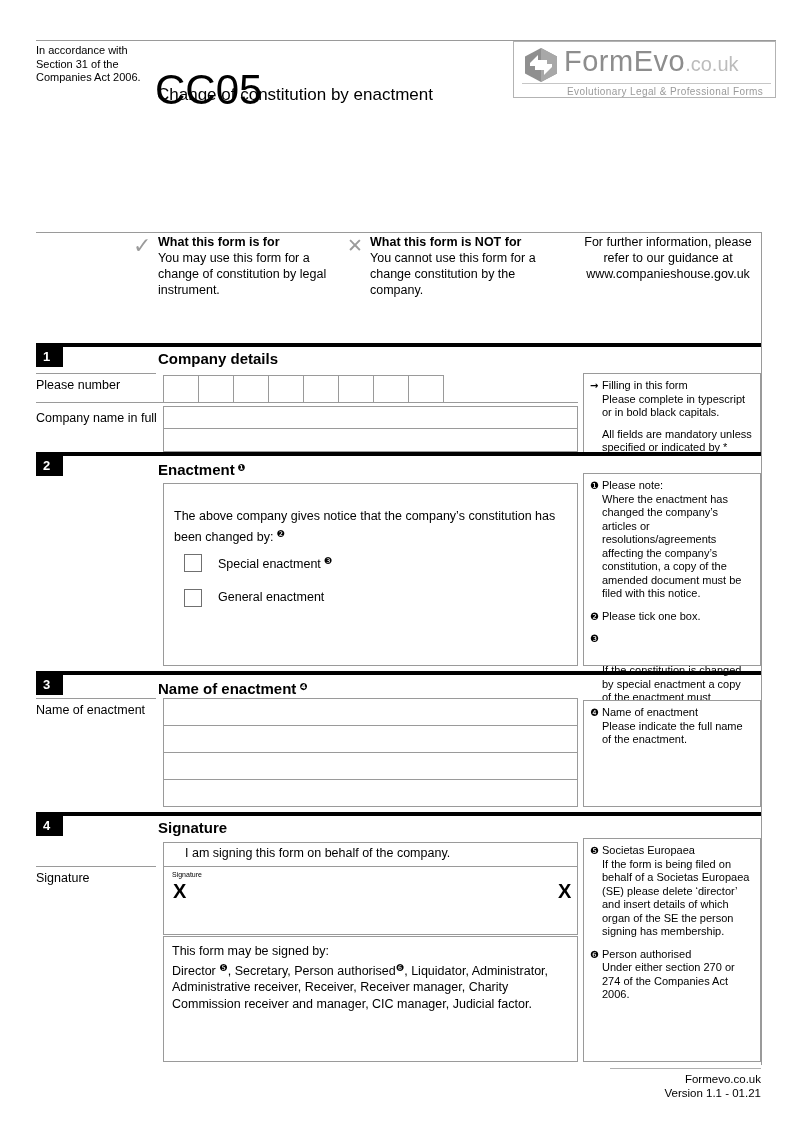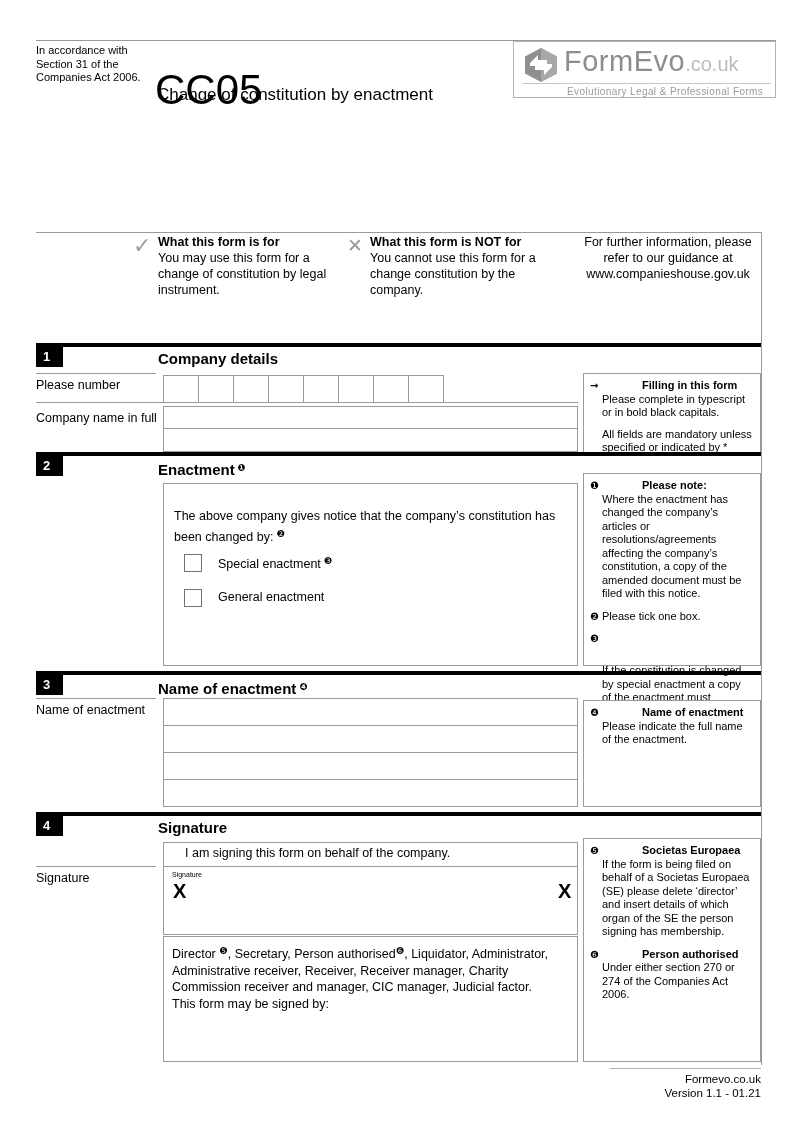--- a/index.html
+++ b/index.html
@@ -12,21 +12,21 @@
           font-size:13px;font-weight:bold;line-height:20px;padding-left:7px;box-sizing:border-box;}
   .sectitle{position:absolute;left:158px;font-size:15px;font-weight:bold;line-height:18px;}
   .marker-sup{font-family:"DejaVu Sans","Liberation Sans",sans-serif;font-size:9.5px;vertical-align:4px;margin-left:3px;}
   .flabel{position:absolute;left:36px;width:122px;font-size:12.5px;line-height:15px;}
   .inputrow{position:absolute;left:163px;width:415px;border:1px solid #9a9a9a;background:#fff;box-sizing:border-box;}
   .notes{position:absolute;left:583px;width:178px;border:1px solid #9a9a9a;box-sizing:border-box;
          padding:5px 7px 5px 6px;font-size:11px;line-height:13.5px;background:#fff;}
   .note-item{display:flex;margin-bottom:9px;}
   .note-item:last-child{margin-bottom:0;}
   .note-marker{width:12px;flex:none;font-family:"DejaVu Sans","Liberation Sans",sans-serif;font-size:10px;line-height:13.5px;}
-  .note-h{font-weight:bold;margin-left:40px;}
+  .note-h{font-weight:normal;}
   .note-gap{height:8px;}
   
   .accordance{position:absolute;left:36px;top:44px;width:120px;font-size:11px;line-height:13.5px;}
   .formcode{position:absolute;left:155px;top:36px;font-size:42px;line-height:52px;margin-top:28px;}
   .formtitle{position:absolute;left:157px;top:85px;font-size:17px;line-height:20px;}
   .logo-box{position:absolute;left:513px;top:41px;width:263px;height:57px;border:1px solid #b3b3b3;box-sizing:border-box;}
   .logo-icon{position:absolute;left:7px;top:3px;}
   .logo-name{position:absolute;left:50px;top:1px;font-size:29px;line-height:36px;color:#8d8d8d;letter-spacing:.5px;}
   .logo-suffix{font-size:20px;color:#bcbcbc;letter-spacing:0;}
   .logo-sep{position:absolute;left:8px;right:4px;top:41px;height:1px;background:#c6c6c6;}
@@ -195,22 +195,22 @@
   <div class="hline" style="left:36px;top:866px;width:120px;"></div>
   <div class="flabel" style="top:871px;">Signature</div>
 
   <div class="sigbox">
     <div class="sig-caption">Signature</div>
     <div class="sig-x" style="left:9px;">X</div>
     <div class="sig-x" style="left:394px;">X</div>
   </div>
 
   <div class="signedbox">
+    <div>This form may be signed by:</div>
     <div><span>Director </span><span class="marker-sup" style="margin-left:0;">❺</span><span>, Secretary, Person authorised</span><span class="marker-sup" style="margin-left:0;">❻</span><span>, Liquidator, Administrator, Administrative receiver, Receiver, Receiver manager, Charity Commission receiver and manager, CIC manager, Judicial factor.</span></div>
-    <div>This form may be signed by:</div>
   </div>
 
   <div class="notes" style="top:838px;height:224px;">
     <div class="note-item">
       <span class="note-marker">❺</span>
       <div style="flex:1;">
         <div class="note-h">Societas Europaea</div>
         <div>If the form is being filed on behalf of a Societas Europaea (SE) please delete ‘director’ and insert details of which organ of the SE the person signing has membership.</div>
       </div>
     </div>

